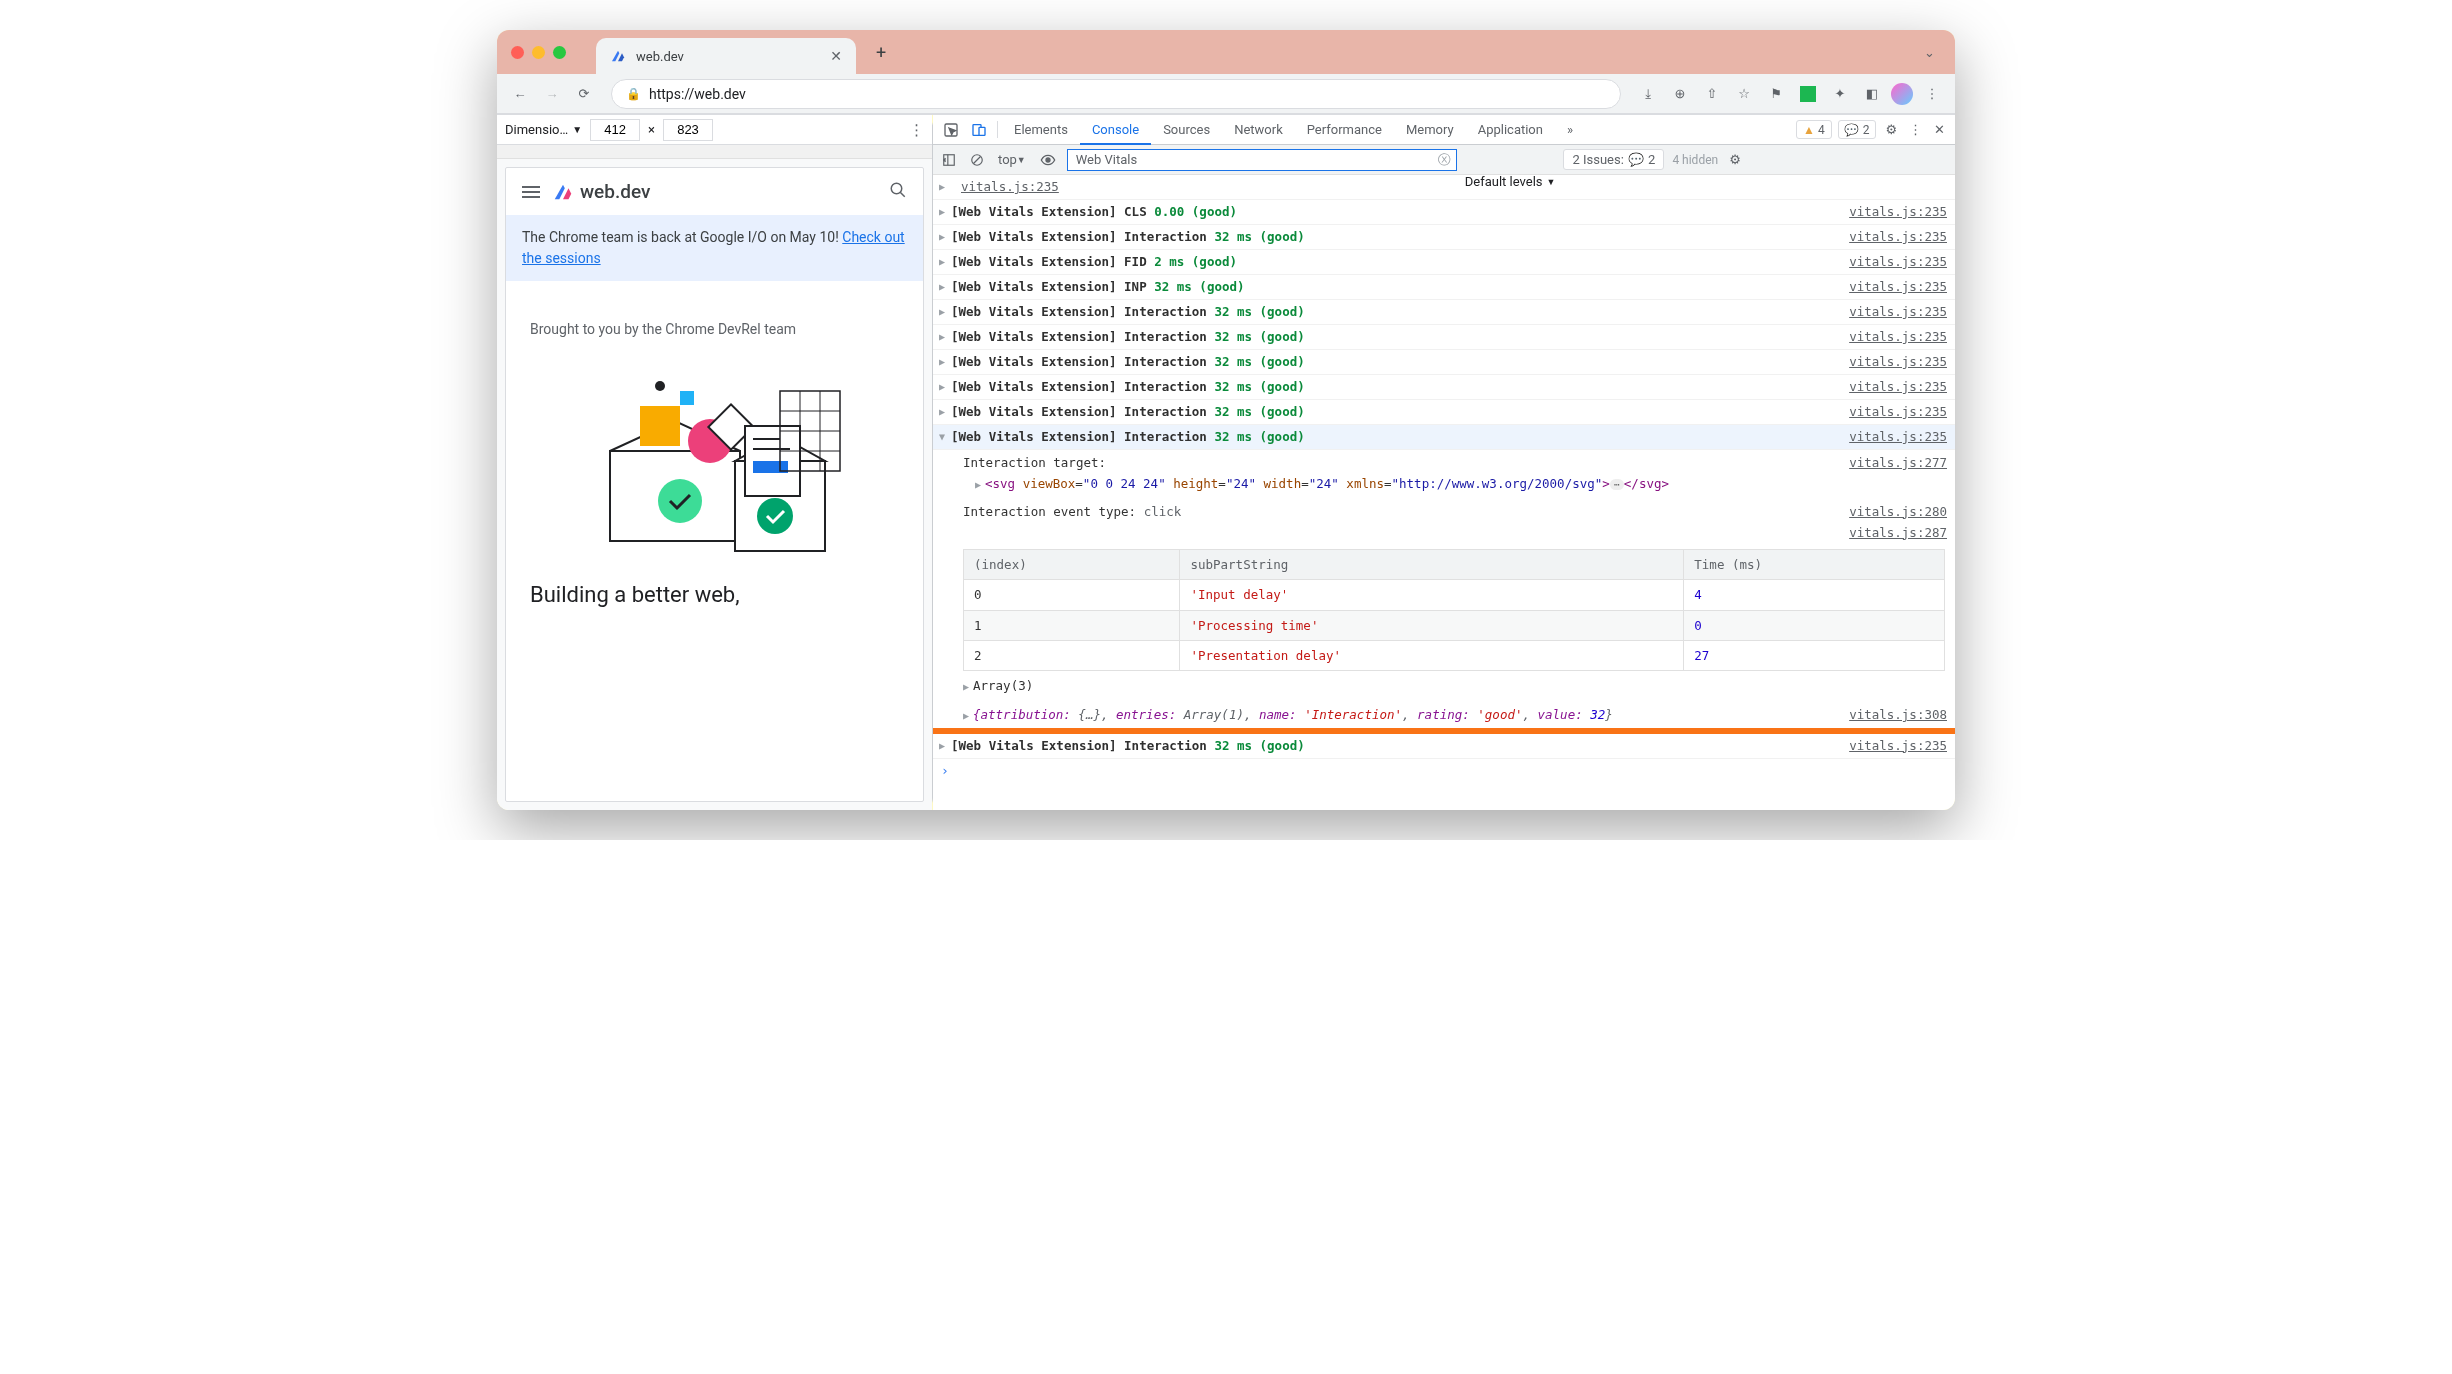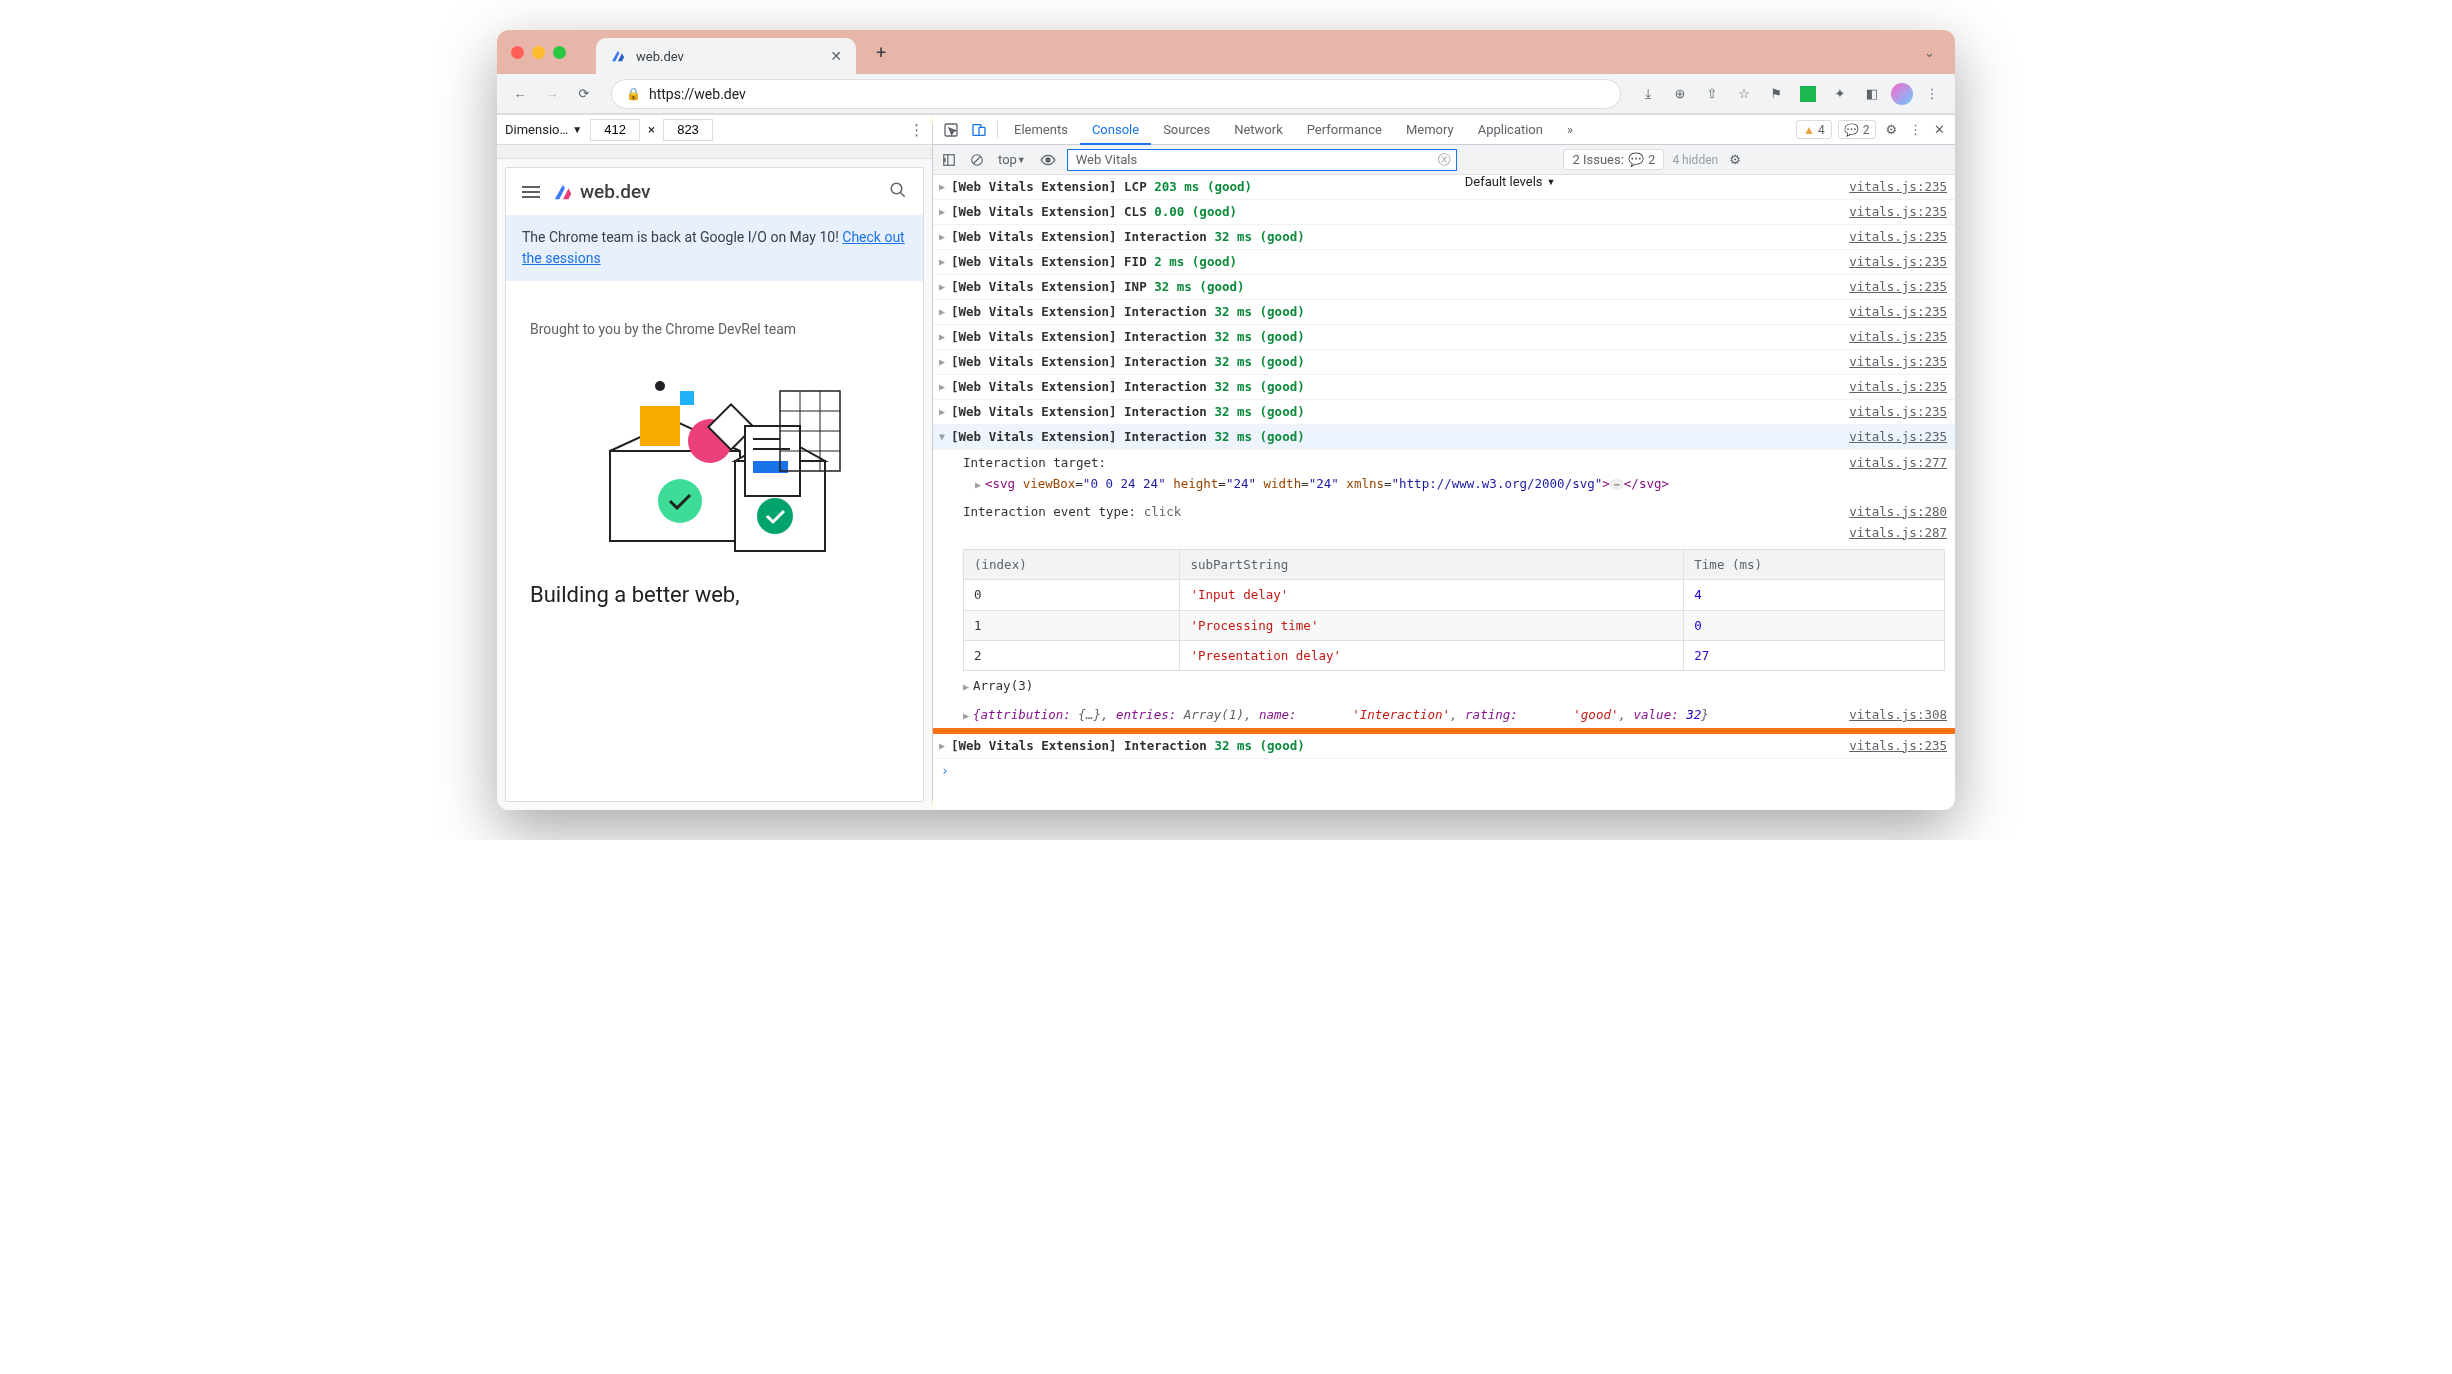--- a/index.html
+++ b/index.html
@@ -162,21 +162,21 @@
 
 
 .ctable { margin:6px 0 4px 0; border:1px solid #dadce0; width:calc(100% - 2px); border-collapse:collapse; font-family:Menlo,Consolas,monospace; font-size:12.5px; }
 .ctable th, .ctable td { border:1px solid #e0e0e0; padding:4px 10px; text-align:left; }
 .ctable th { background:#f1f3f4; font-weight:normal; color:#5f6368; }
 .ctable tr:nth-child(even) td { background:#f7f8f8; }
 .str-red { color:#c41a16; }
 .num-blue { color:#1c00cf; }
 .obj-italic { font-style:italic; color:#5f6368; }
 .obj-italic .key { color:#881391; }
-.obj-italic .str { color:#c41a16;margin-left:48px; }
+.obj-italic .str { color:#c41a16; }
 .obj-italic .num { color:#1c00cf; }
 
 .prompt-row { display:flex; align-items:center; padding:4px 8px; font-family:Menlo,Consolas,monospace; color:#367cf1; font-size:13px; }
 </style>
 </head>
 <body>
 
 <div class="browser-window">
 
   <div class="titlebar">
@@ -373,21 +373,20 @@
           <span>2</span>
         </div>
         <span class="hidden-text">4 hidden</span>
         <div class="ctb-btn">⚙</div>
       </div>
 
       <div class="console-body">
         <div id="logs-container">
             <div class="log-row">
               <span class="tri">▶</span>
-              <span class="log-msg"><span class="prefix">[Web Vitals Extension] LCP</span> <span class="val-good">203 ms (good)</span></span>
               <span class="log-src">vitals.js:235</span>
             </div>
             <div class="log-row">
               <span class="tri">▶</span>
               <span class="log-msg"><span class="prefix">[Web Vitals Extension] CLS</span> <span class="val-good">0.00 (good)</span></span>
               <span class="log-src">vitals.js:235</span>
             </div>
             <div class="log-row">
               <span class="tri">▶</span>
               <span class="log-msg"><span class="prefix">[Web Vitals Extension] Interaction</span> <span class="val-good">32 ms (good)</span></span>

